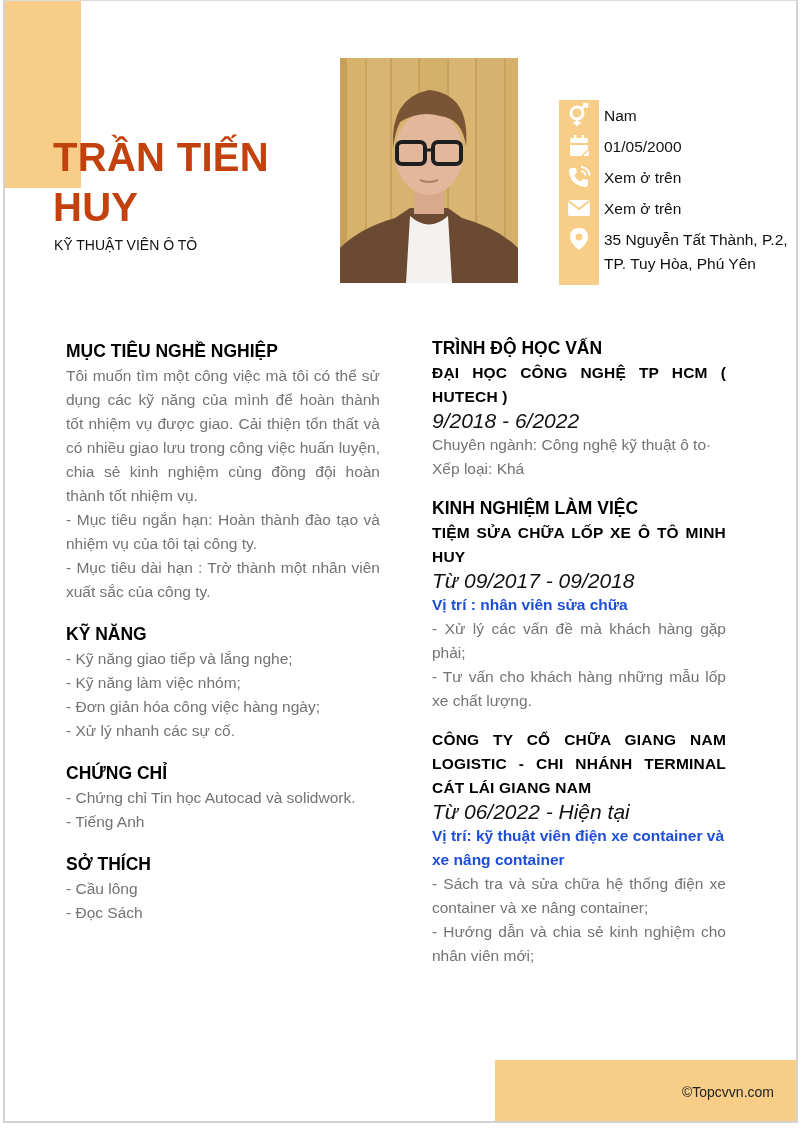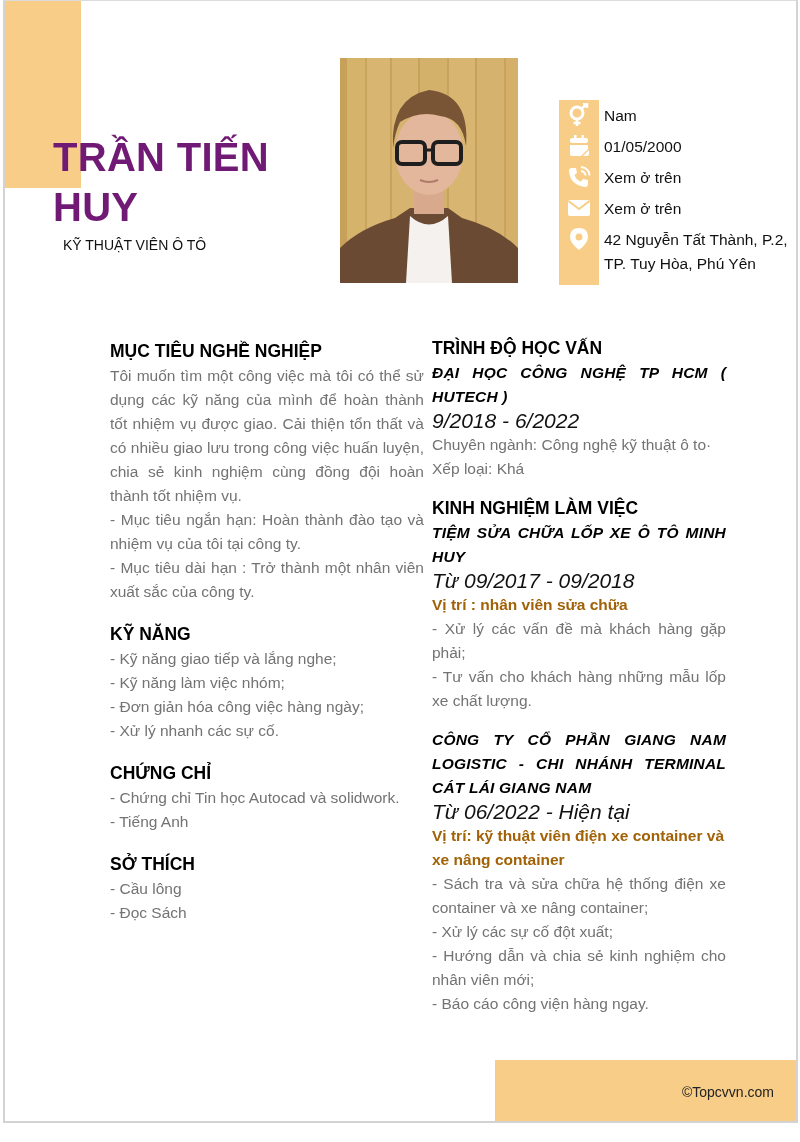--- a/index.html
+++ b/index.html
@@ -1,34 +1,34 @@
 <!DOCTYPE html>
 <html><head>
 <meta charset="utf-8">
 <style>
   html, body { margin: 0; padding: 0; background: #ffffff; }
   body { width: 800px; height: 1142px; position: relative; overflow: hidden; font-family: "Liberation Sans", "DejaVu Sans", sans-serif; color: #111; }
   .page { position: absolute; left: 3px; top: 0; width: 791px; height: 1120px; border: 2px solid #d3d3d3; border-top: 1px solid #dcdcdc; background: #fff; overflow: hidden; }
   .accent-top { position: absolute; left: 0; top: 0; width: 76px; height: 187px; background: #f8cd88; }
   .accent-bottom { position: absolute; left: 490px; top: 1059px; width: 301px; height: 61px; background: #f8cd88; }
   .footer-text { position: absolute; right: 22px; top: 1083px; font-size: 14px; color: #222; }
-  .name { position: absolute; left: 48px; top: 131px; width: 260px; font-size: 40px; font-weight: bold; line-height: 50px; letter-spacing: 0.3px; color: #701a75; }
-  .job-title { position: absolute; left: 58px; top: 236px; font-size: 14px; color: #111; }
+  .name { position: absolute; left: 48px; top: 131px; width: 260px; font-size: 40px; font-weight: bold; line-height: 50px; letter-spacing: 0.3px; color: #c2410c; }
+  .job-title { position: absolute; left: 49px; top: 236px; font-size: 14px; color: #111; }
   .photo { position: absolute; left: 335px; top: 57px; width: 178px; height: 225px; overflow: hidden; background: linear-gradient(90deg,#c7a15a 0 4%,#d6b36b 4% 14%,#caa45e 14% 15%,#d8b570 15% 28%,#c9a35e 28% 29%,#d6b36e 29% 44%,#c8a25d 44% 45%,#d4b16b 45% 60%,#c9a35e 60% 61%,#d8b672 61% 76%,#c7a15b 76% 77%,#d5b26d 77% 92%,#c9a35e 92% 93%,#d4b06b 93%); }
   .contact-bar { position: absolute; left: 554px; top: 99px; width: 40px; height: 185px; background: #f8cd88; }
   .contact-icon { position: absolute; left: 8px; width: 24px; height: 24px; display: flex; align-items: center; justify-content: center; }
   .contact-text { position: absolute; left: 599px; font-size: 15.5px; color: #111; line-height: 24px; }
   .col { position: absolute; }
-  .left-col { left: 61px; top: 337px; width: 314px; margin-left: 44px; }
+  .left-col { left: 61px; top: 337px; width: 314px; }
   .right-col { left: 427px; top: 334px; width: 294px; }
   .h2 { font-size: 17.5px; font-weight: bold; color: #000; line-height: 26px; margin: 0; }
   .p { font-size: 15.5px; line-height: 24px; color: #737373; text-align: justify; margin: 0; }
-  .sub { font-size: 15.5px; font-weight: bold; line-height: 24px; color: #000; text-align: justify; margin: 0; letter-spacing: 0.2px; font-style: italic; }
+  .sub { font-size: 15.5px; font-weight: bold; line-height: 24px; color: #000; text-align: justify; margin: 0; letter-spacing: 0.2px; }
   .date { font-size: 21px; font-style: italic; line-height: 24px; color: #111; margin: 0; }
-  .pos { font-size: 15.5px; font-weight: bold; line-height: 24px; color: #a16207; margin: 0; }
+  .pos { font-size: 15.5px; font-weight: bold; line-height: 24px; color: #1d4ed8; margin: 0; }
   .gap-l { height: 17px; }
   .gap-s { height: 14px; }
 </style>
 </head>
 <body>
 
 <div class="page">
   <div class="accent-top"></div>
 
   <div class="name">TRẦN TIẾN HUY</div>
@@ -82,21 +82,21 @@
           <path d="M12 1 Q21 1 21 10 Q21 16 12 23 Q3 16 3 10 Q3 1 12 1 Z" fill="#fff"></path>
           <circle cx="12" cy="10" r="3.5" fill="#f8cd88"></circle>
         </svg>
     </div>
   </div>
 
   <div class="contact-text" style="top:103px">Nam</div>
   <div class="contact-text" style="top:134px">01/05/2000</div>
   <div class="contact-text" style="top:165px">Xem ở trên</div>
   <div class="contact-text" style="top:196px">Xem ở trên</div>
-  <div class="contact-text" style="top:227px; width:190px">42 Nguyễn Tất Thành, P.2, TP. Tuy Hòa, Phú Yên</div>
+  <div class="contact-text" style="top:227px; width:190px">35 Nguyễn Tất Thành, P.2, TP. Tuy Hòa, Phú Yên</div>
 
   <div class="col left-col">
     <section>
       <h2 class="h2">MỤC TIÊU NGHỀ NGHIỆP</h2>
       <p class="p">Tôi muốn tìm một công việc mà tôi có thể sử dụng các kỹ năng của mình để hoàn thành tốt nhiệm vụ được giao. Cải thiện tổn thất và có nhiều giao lưu trong công việc huấn luyện, chia sẻ kinh nghiệm cùng đồng đội hoàn thành tốt nhiệm vụ.</p>
       <p class="p">- Mục tiêu ngắn hạn: Hoàn thành đào tạo và nhiệm vụ của tôi tại công ty.</p>
       <p class="p">- Mục tiêu dài hạn : Trở thành một nhân viên xuất sắc của công ty.</p>
     </section>
     <div class="gap-l"></div>
     <section>
@@ -133,26 +133,24 @@
       <h2 class="h2">KINH NGHIỆM LÀM VIỆC</h2>
       <div>
         <p class="sub">TIỆM SỬA CHỮA LỐP XE Ô TÔ MINH HUY</p>
         <p class="date">Từ 09/2017 - 09/2018</p>
         <p class="pos">Vị trí : nhân viên sửa chữa</p>
         <p class="p">- Xử lý các vấn đề mà khách hàng gặp phải;</p>
         <p class="p">- Tư vấn cho khách hàng những mẫu lốp xe chất lượng.</p>
       </div>
       <div style="height:15px"></div>
       <div>
-        <p class="sub">CÔNG TY CỔ PHẦN GIANG NAM LOGISTIC - CHI NHÁNH TERMINAL CÁT LÁI GIANG NAM</p>
+        <p class="sub">CÔNG TY CỔ CHỮA GIANG NAM LOGISTIC - CHI NHÁNH TERMINAL CÁT LÁI GIANG NAM</p>
         <p class="date">Từ 06/2022 - Hiện tại</p>
         <p class="pos">Vị trí: kỹ thuật viên điện xe container và xe nâng container</p>
         <p class="p">- Sách tra và sửa chữa hệ thống điện xe container và xe nâng container;</p>
-        <p class="p">- Xử lý các sự cố đột xuất;</p>
         <p class="p">- Hướng dẫn và chia sẻ kinh nghiệm cho nhân viên mới;</p>
-        <p class="p">- Báo cáo công viện hàng ngay.</p>
       </div>
     </section>
   </div>
 
   <div class="accent-bottom"></div>
   <div class="footer-text">©Topcvvn.com</div>
 </div>
 
 </body></html>

